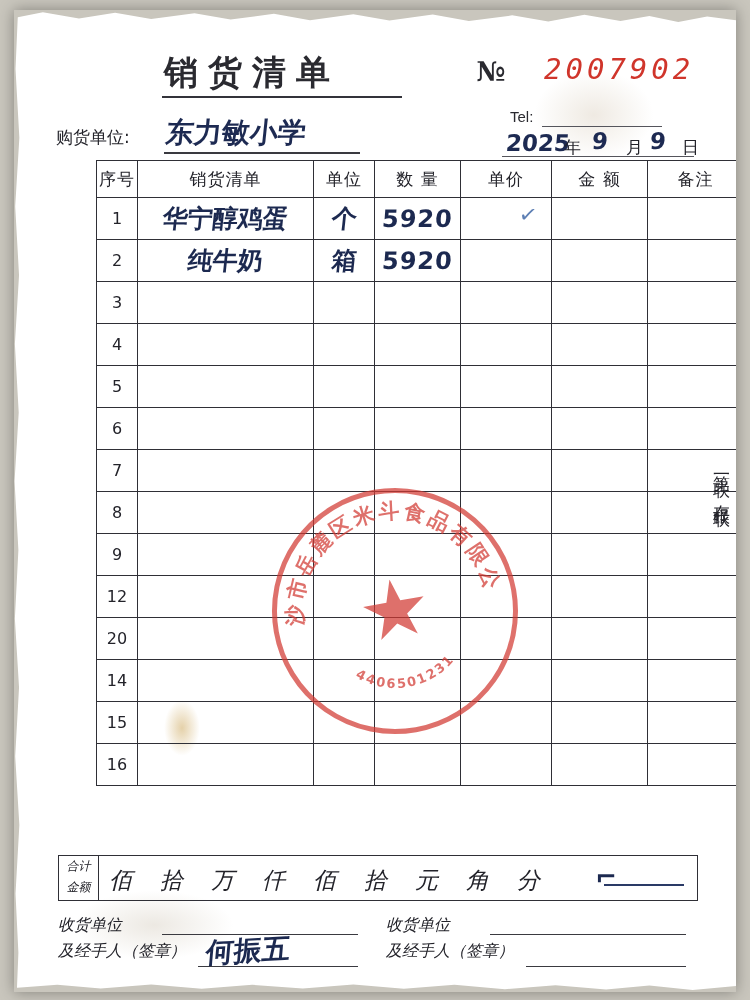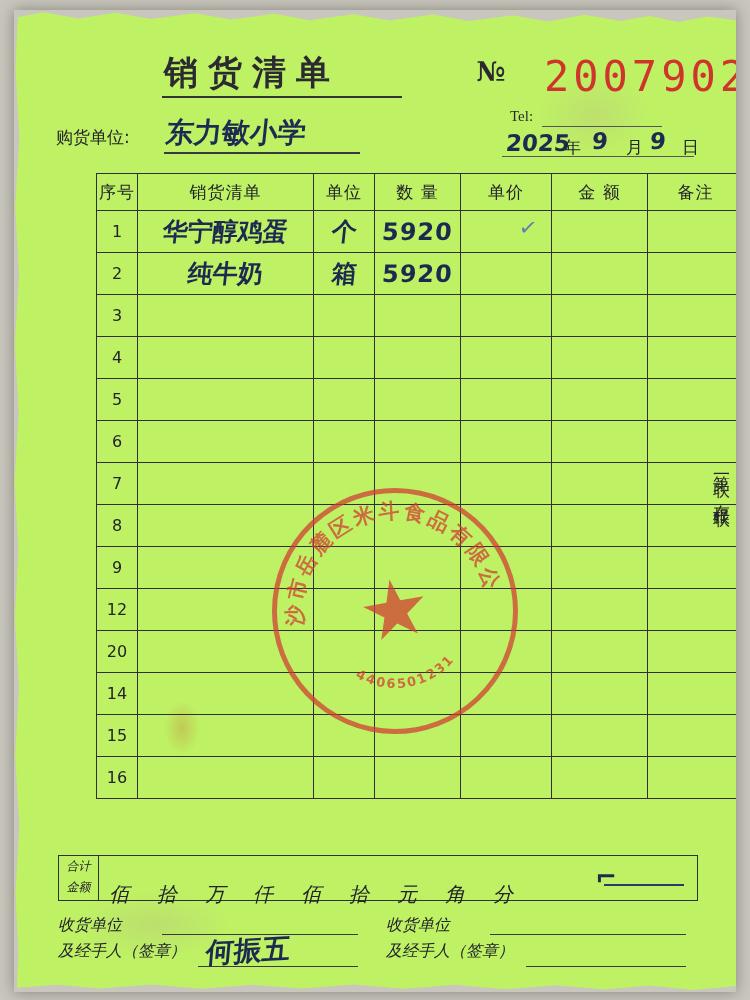--- a/index.html
+++ b/index.html
@@ -19,21 +19,21 @@
     position: absolute;
     left: 14px;
     top: 10px;
     width: 722px;
     height: 982px;
     background:
       radial-gradient(ellipse at 20% 80%, rgba(214,196,168,0.35) 0%, rgba(214,196,168,0) 45%),
       radial-gradient(ellipse at 85% 15%, rgba(206,190,166,0.30) 0%, rgba(206,190,166,0) 40%),
       radial-gradient(ellipse at 55% 50%, rgba(255,255,255,0.55) 0%, rgba(255,255,255,0) 60%),
       linear-gradient(160deg, #f3efe6 0%, # efe9de 30%, #eee8dc 60%, #e8e1d3 100%);
-    background-color: #bef264;
+    background-color: #ffffff;
     box-shadow: 0 0 14px rgba(0,0,0,0.35);
     overflow: hidden;
   }
   
   #tear-top {
     position: absolute;
     left: 0; top: -4px;
     width: 722px; height: 26px;
     background: #c9c6bd;
     clip-path: polygon(0 0, 100% 0, 100% 55%, 96% 40%, 92% 62%, 88% 38%, 84% 58%,
@@ -90,24 +90,25 @@
     position: absolute;
     left: 462px; top: 46px;
     font-size: 27px;
     font-weight: bold;
     color: #2a2a30;
     font-family: "DejaVu Serif", serif;
   }
   #no-value {
     position: absolute;
     left: 530px; top: 42px;
-    font-size: 42px;
+    font-size: 29px;
     letter-spacing: 4px;
     color: #d0352b;
     font-family: "DejaVu Sans Mono", monospace;
+    font-style: italic;
   }
 
   #buyer-label {
     position: absolute;
     left: 42px; top: 116px;
     font-size: 17px;
     color: #23232a;
   }
   #buyer-value {
     position: absolute;
@@ -122,21 +123,21 @@
     position: absolute;
     left: 150px; top: 142px;
     width: 196px; height: 1.5px;
     background: #3a3a40;
   }
   #tel-label {
     position: absolute;
     left: 496px; top: 98px;
     font-size: 15px;
     color: #2a2a30;
-    font-family: Liberation Serif, serif;
+    font-family: Liberation Sans, sans-serif;
   }
   #tel-rule {
     position: absolute;
     left: 528px; top: 116px;
     width: 120px; height: 1.2px;
     background: #55555c;
   }
   .date-part {
     position: absolute;
     font-size: 17px;
@@ -158,21 +159,21 @@
   #date-rule {
     position: absolute;
     left: 488px; top: 146px;
     width: 192px; height: 1.2px;
     background: #55555c;
   }
 
   
   #table-wrap {
     position: absolute;
-    left: 44px; top: 163px;
+    left: 44px; top: 150px;
     width: 640px;
     padding-left: 38px;
   }
   table.grid {
     border-collapse: collapse;
     width: 640px;
     table-layout: fixed;
   }
   table.grid th, table.grid td {
     border: 1.3px solid #2f2f36;
@@ -239,24 +240,23 @@
     font-size: 12px;
     line-height: 21px;
     color: #23232a;
     text-align: center;
     box-sizing: border-box;
   }
   #total-units {
     position: absolute;
     left: 50px; top: 9px;
     width: 580px;
-    font-size: 20px;
+    font-size: 23px;
     color: #23232a;
     letter-spacing: 2px;
-    margin-top: 16px;
   }
   #total-units span { margin-right: 26px; }
   #total-strike {
     position: absolute;
     left: 545px; top: 28px;
     width: 80px; height: 1.5px;
     background: #2a3a66;
   }
   #total-mark {
     position: absolute;

